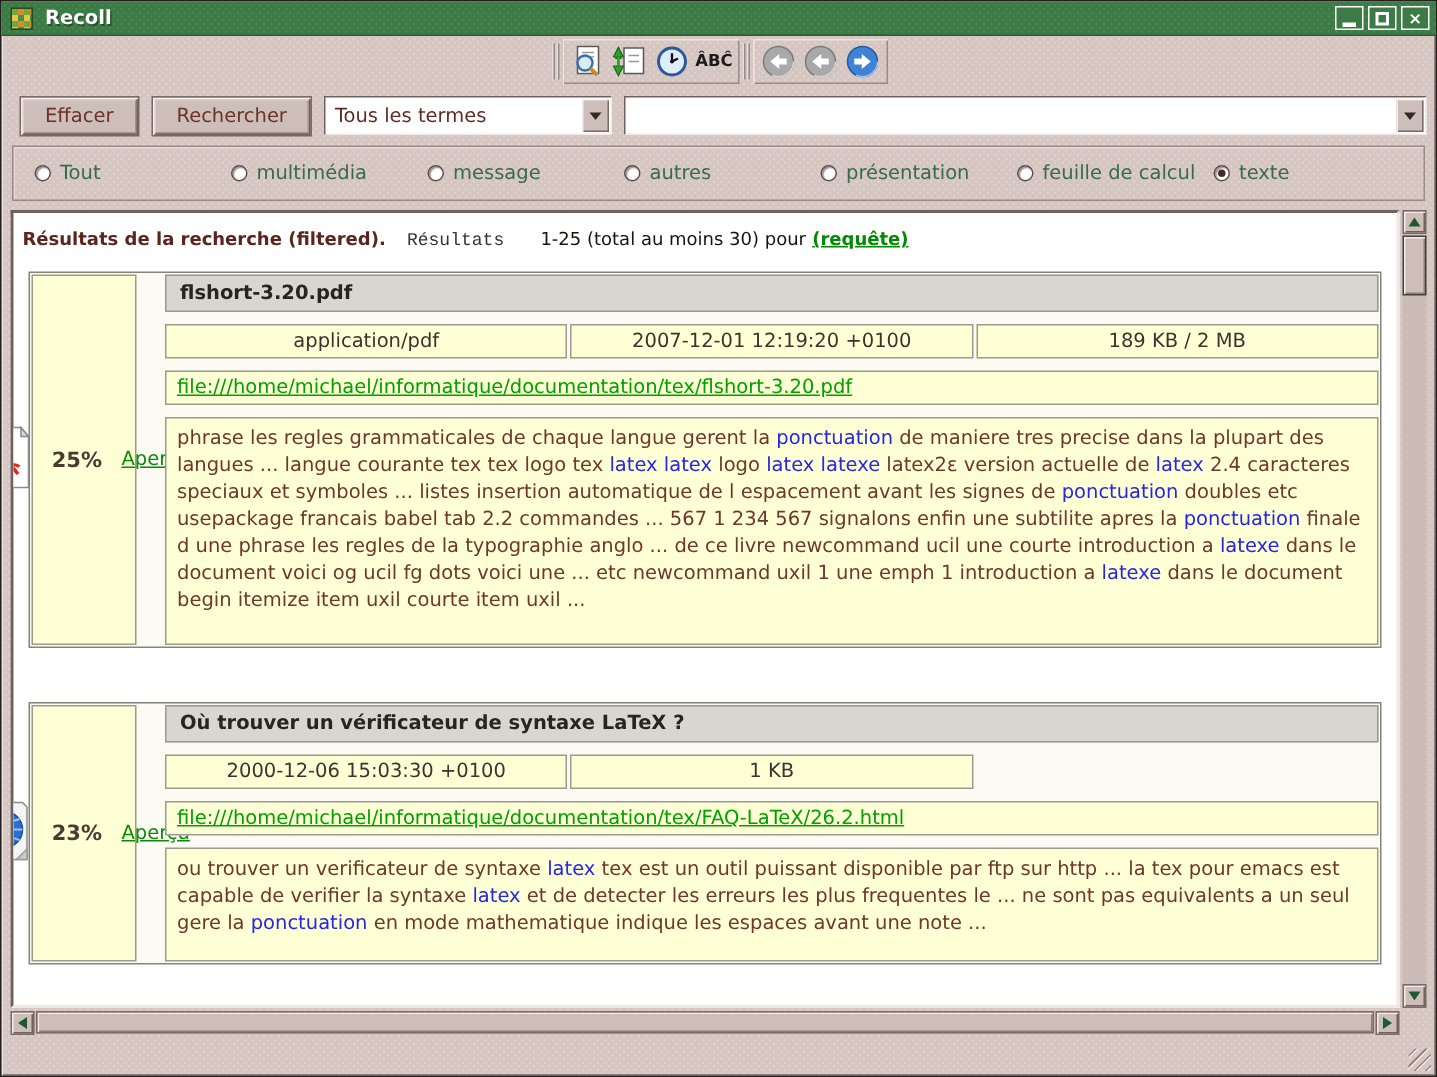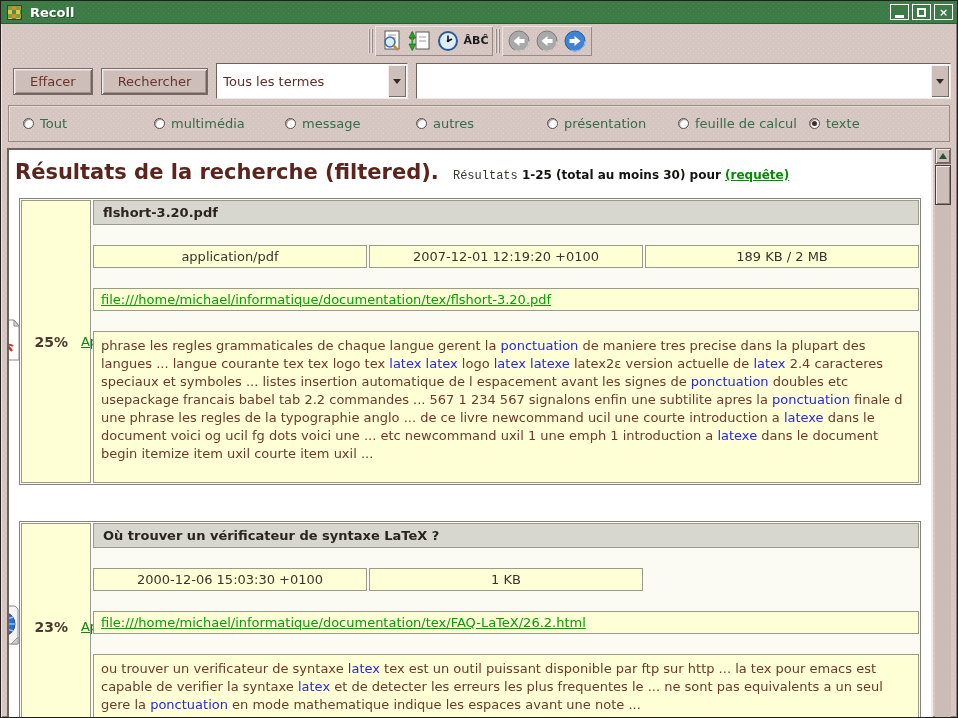--- a/index.html
+++ b/index.html
@@ -51,21 +51,21 @@
   .tb-btn { width:26px; height:26px; display:flex; align-items:center; justify-content:center; }
   .abc-glyph { font-size:11px; font-weight:bold; color:#1c1c1c; letter-spacing:0; }
 
   
   .search-row { flex:0 0 38px; display:flex; align-items:center; padding:6px 6px 4px 12px; gap:8px; }
   .push-btn { height:27px; padding:0 16px; background:#cdbeba; color:#6a332c; font-size:13px;
     font-family:inherit;
     box-shadow: inset 1px 1px 0 #f3ecea, inset -1px -1px 0 #6f615c,
                 inset 2px 2px 0 #ddd0cc, inset -2px -2px 0 #a2938e;
     border:1px solid #7a6b66; display:flex; align-items:center; justify-content:center; }
-  .combo { height:36px; background:#ffffff; border:1px solid #6f615c;
+  .combo { height:26px; background:#ffffff; border:1px solid #6f615c;
     border-right-color:#f1e9e6; border-bottom-color:#f1e9e6;
     display:flex; align-items:stretch; color:#5e2d26; }
   .combo-text { flex:1; display:flex; align-items:center; padding:0 6px; white-space:nowrap; overflow:hidden; }
   .combo-arrow { width:18px; margin:1px; background:#cdbeba; display:flex; align-items:center; justify-content:center;
     box-shadow: inset 1px 1px 0 #f3ecea, inset -1px -1px 0 #7a6b66; }
   .combo-arrow::after { content:""; border:4px solid rgba(0,0,0,0); border-top:5px solid #2f2a28; margin-top:5px; }
   .combo-mode { width:192px; flex:0 0 192px; }
   .combo-query { flex:1; }
   .combo-query input { flex:1; border:none; outline:none; font:inherit; color:#5e2d26; padding:0 6px; background:#fff;margin-top:36px; }
 
@@ -79,32 +79,32 @@
   .radio-dot.sel::after { content:""; position:absolute; left:2px; top:2px; width:5px; height:5px;
     border-radius:50%; background:#4a2a24; }
 
   
   .results-zone { flex:1; margin:6px 6px 0 6px; display:grid;
     grid-template-columns:1fr 18px; grid-template-rows:1fr 17px; }
   .results-view { grid-column:1; grid-row:1; background:#ffffff; overflow:hidden;
     border:2px solid #6f615c; border-right-color:#f1e9e6; border-bottom-color:#f1e9e6; padding:2px 4px; }
 
   .results-head { padding:8px 2px 6px 2px; white-space:nowrap; }
-  .rh-title { color:#5c241c; font-weight:bold; font-size:21px; }
+  .rh-title { color:#5c241c; font-weight:bold; font-size:12px; }
   .rh-prefix { color:#3a3430; font-size:12px; margin-left:10px;font-family:Liberation Mono, monospace; }
-  .rh-bold { color:#17120f; font-weight:bold; font-size:12px; }
+  .rh-bold { color:#17120f; font-weight:normal; font-size:12px;margin-left:20px; }
   .rh-link { color:#008b00; font-weight:bold; font-size:12px; text-decoration:underline; }
 
   .result-card { margin:8px 6px 0 6px; border:1px solid #85847b; background:#fbfbf4; padding:1px;
     display:grid; grid-template-columns:70px 1fr; gap:2px; }
   .side-cell { border:1px solid #9b9a8e; background:#ffffd6; display:flex; flex-direction:row;
     align-items:center; justify-content:center; gap:13px; }
   .pct { font-weight:bold; color:#4a3a30; font-size:14px; }
   .preview-link { color:#0a8a0a; text-decoration:underline; font-size:13px; }
-  .main-cells { display:flex; flex-direction:column; gap:20px; }
+  .main-cells { display:flex; flex-direction:column; gap:8px;margin-left:17px; }
   .row-title { border:1px solid #9b9a8e; background:#d7d7cf; font-weight:bold; color:#2a2420;
     padding:4px 9px; font-size:13px; }
   .row-meta { display:grid; grid-template-columns:1fr 1fr 1fr; gap:2px; }
   .row-meta div { border:1px solid #9b9a8e; background:#ffffd6; text-align:center; padding:3px 4px;
     color:#3a342e; font-size:13px; }
   .row-url { border:1px solid #9b9a8e; background:#ffffd6; padding:3px 7px; font-size:13px;
     white-space:nowrap; overflow:hidden; }
   .row-url span { color:#00a000; text-decoration:underline; }
   .row-snippet { border:1px solid #9b9a8e; background:#ffffd6; padding:5px 7px; color:#6e372c;
     font-size:13px; line-height:18px; }

